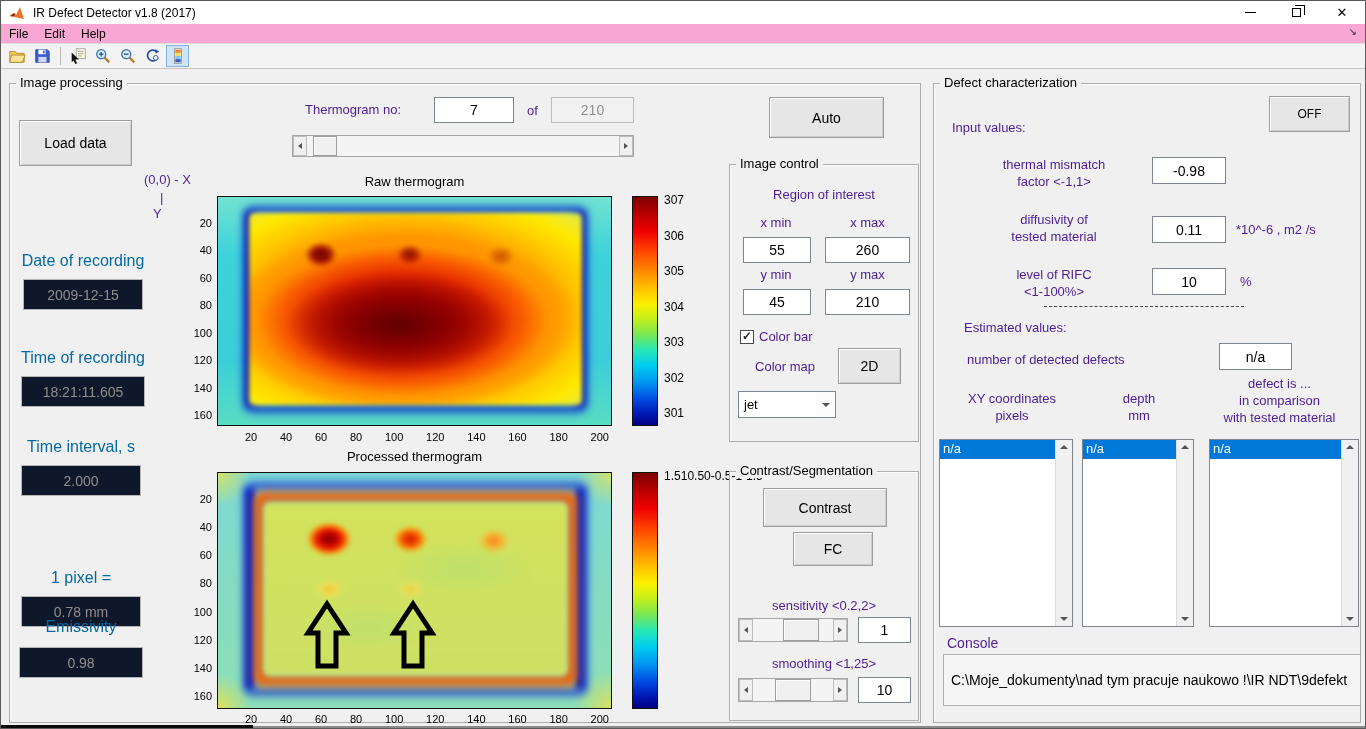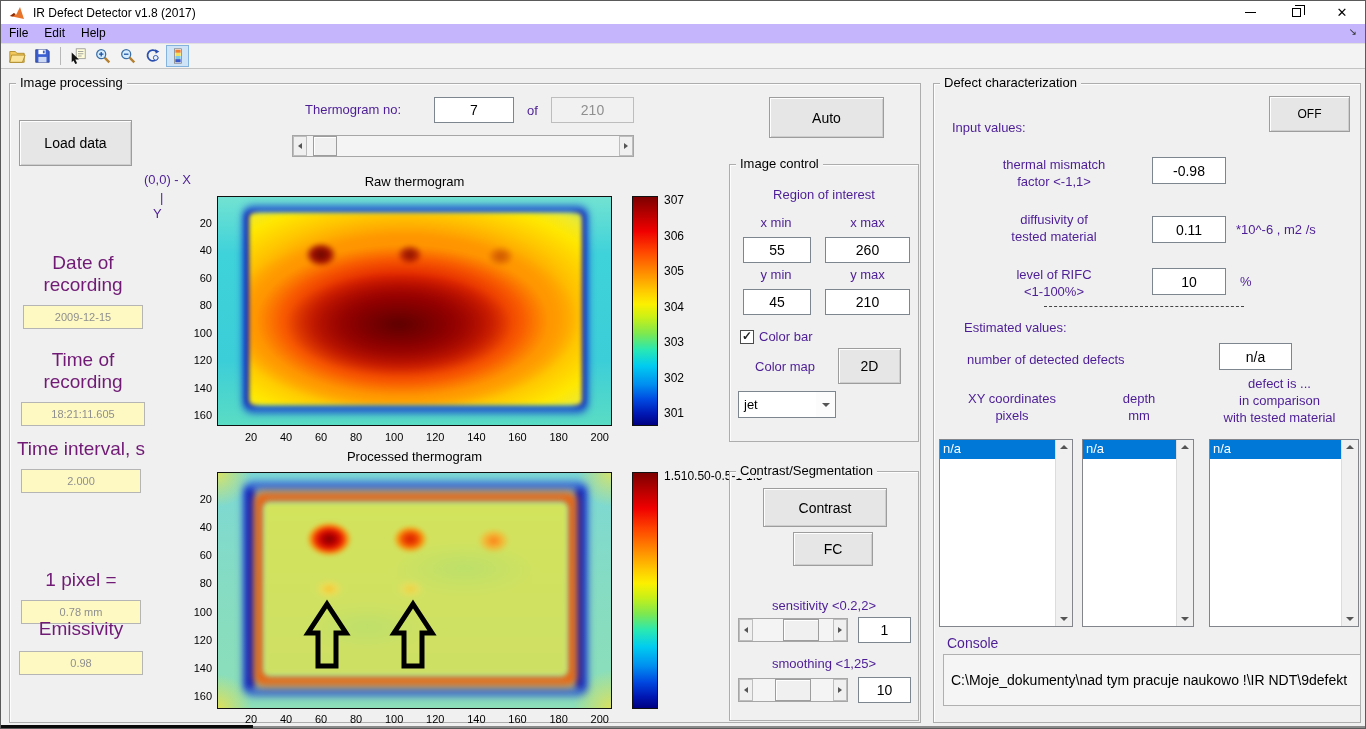--- a/index.html
+++ b/index.html
@@ -11,21 +11,21 @@
   .titlebar { position:absolute; left:0; top:0; width:100%; height:23px; background:#ffffff; display:flex; align-items:center; }
   .app-icon { width:16px; height:16px; margin:0 8px 0 8px; }
   .title-text { font-size:12px; color:#000; }
   .win-btns { position:absolute; right:0; top:0; height:23px; display:flex; }
   .win-btn { width:46px; height:23px; display:flex; align-items:center; justify-content:center; color:#000; font-size:11px; }
   .glyph-min { width:11px; border-bottom:1px solid #000; height:1px; }
   .glyph-restore { position:relative; width:9px; height:9px; border:1px solid #000; background:#fff; }
   .glyph-restore::before { content:""; position:absolute; left:2px; top:-4px; width:9px; height:9px; border:1px solid #000; border-left:none; border-bottom:none; }
   .glyph-close { font-size:13px; line-height:13px; }
 
-  .menubar { position:absolute; left:0; top:23px; width:100%; height:19px; background:#c4b5fd; display:flex; }
+  .menubar { position:absolute; left:0; top:23px; width:100%; height:19px; background:#f9a8d4; display:flex; align-items:center; }
   .menu-item { font-size:12px; padding:2px 8px; color:#000; }
   .dock-arrow { position:absolute; right:8px; top:25px; font-size:10px; color:#333; }
 
   .toolbar { position:absolute; left:0; top:42px; width:100%; height:26px; background:#f3f3f3; border-top:1px solid #e0e0e0; border-bottom:1px solid #c3c3c3; display:flex; align-items:center; padding-left:4px; }
   .tb-icon { width:23px; height:22px; display:flex; align-items:center; justify-content:center; margin-right:2px; }
   .tb-icon svg { width:18px; height:18px; }
   .tb-sep { width:1px; height:18px; background:#b8b8b8; margin:0 5px; }
   .tb-selected { background:#cfe4f7; border:1px solid #84b4dd; }
 
   
@@ -33,22 +33,22 @@
   .gb-label { position:absolute; top:-9px; left:6px; background:#f0f0f0; padding:0 4px; font-size:13px; color:#000; white-space:nowrap; }
 
   
   .btn { position:absolute; background:#e6e6e6; border:1px solid #9d9d9d; box-shadow:inset 1px 1px 0 rgba(255,255,255,.95), inset -1px -1px 0 rgba(0,0,0,.10); display:flex; align-items:center; justify-content:center; font-size:14px; color:#000; cursor:default; }
   .edit { position:absolute; background:#fff; border:1px solid #7d858f; font-size:14px; color:#000; text-align:center; font-family:"Liberation Sans",sans-serif; }
   .ro { position:absolute; background:#f1f1f1; border:1px solid #bdbdbd; color:#8f8f8f; font-size:14px; display:flex; align-items:center; justify-content:center; }
   .lbl { position:absolute; font-size:13px; color:#4c1d95; white-space:nowrap; }
   .lbl-c { text-align:center; white-space:normal; }
 
   .lfield { position:absolute; width:142px; text-align:center; }
-  .lfield .flabel { font-size:19px; color:#701a75; }
-  .lfield .fbox { margin:9px auto 0; width:120px; height:24px; background:#fef9c3; border:1px solid #b5b5b5; color:#8f8f8f; font-size:11px; display:flex; align-items:center; justify-content:center; }
+  .lfield .flabel { font-size:16px; color:#0369a1; }
+  .lfield .fbox { margin:9px auto 0; width:120px; height:31px; background:#0f172a; border:1px solid #b5b5b5; color:#8f8f8f; font-size:14px; display:flex; align-items:center; justify-content:center; }
 
   
   .hscroll { position:absolute; border:1px solid #a6a6a6; background:#f0f0f0; display:flex; }
   .hs-btn { width:14px; background:#f0f0f0; border:1px solid #bdbdbd; display:flex; align-items:center; justify-content:center; }
   .hs-track { flex:1; position:relative; background:#f4f4f4; }
   .hs-thumb { position:absolute; top:0; bottom:0; background:#f0f0f0; border:1px solid #9d9d9d; box-shadow:inset 1px 1px 0 #fff; }
   .tri-l { width:0; height:0; border-top:3px solid transparent; border-bottom:3px solid transparent; border-right:4px solid #555; }
   .tri-r { width:0; height:0; border-top:3px solid transparent; border-bottom:3px solid transparent; border-left:4px solid #555; }
   .tri-u { width:0; height:0; border-left:4px solid transparent; border-right:4px solid transparent; border-bottom:4px solid #555; }
   .tri-d { width:0; height:0; border-left:4px solid transparent; border-right:4px solid transparent; border-top:4px solid #555; }

